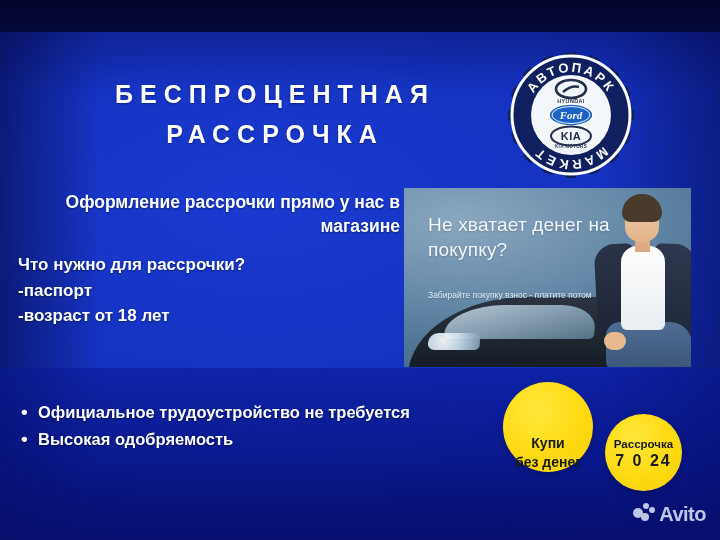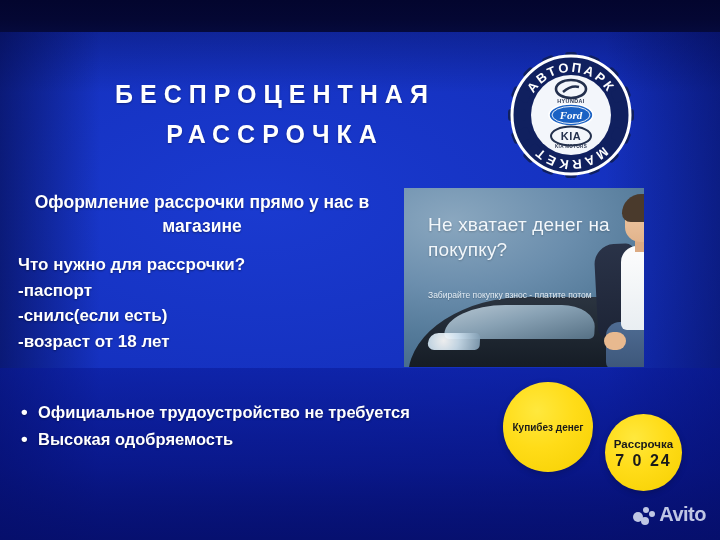--- a/index.html
+++ b/index.html
@@ -76,21 +76,21 @@
     height: 126px;
   }
   .logo svg { display: block; width: 126px; height: 126px; }
 
   
   .lead {
     position: absolute;
     left: 4px;
     top: 190px;
     width: 396px;
-    text-align: center;
+    text-align: right;
     color: #ffffff;
     font-weight: bold;
     font-size: 17.5px;
     line-height: 24px;
     text-shadow: 0 1px 2px rgba(0,0,0,0.4);
   }
   .req {
     position: absolute;
     left: 18px;
     top: 252px;
@@ -129,21 +129,21 @@
     left: 1px;
     top: -1px;
     font-size: 19px;
   }
 
   
   .photo-card {
     position: absolute;
     left: 404px;
     top: 188px;
-    width: 240px;
+    width: 287px;
     height: 179px;
     overflow: hidden;
     background: linear-gradient(160deg, #7d9bb4 0%, #5f84a0 45%, #4c7290 100%);
   }
   .photo-sky {
     position: absolute; inset: 0;
     background:
       radial-gradient(120% 90% at 20% 18%, #8aa7bf 0%, #6b8ead 42%, #547a99 72%, #44688a 100%);
   }
   .photo-head {
@@ -257,24 +257,24 @@
     border-radius: 50%;
     background: radial-gradient(circle at 38% 32%, #ffe83d 0%, #ffdc18 45%, #f5cf00 100%);
     color: #1a1a1a;
     text-align: center;
     font-weight: bold;
     box-shadow: 0 2px 6px rgba(0,0,0,0.22);
   }
   .badge-buy {
     left: 503px; top: 382px;
     width: 90px; height: 90px;
-    font-size: 10px;
+    font-size: 14px;
     line-height: 19px;
-    display: flex; flex-direction: row;
-    align-items: center; justify-content: center;
+    display: flex; flex-direction: column;
+    align-items: center; justify-content: flex-end;
   }
   .badge-inst {
     left: 605px; top: 414px;
     width: 77px; height: 77px;
     font-size: 11.5px;
     line-height: 16px;
     display: flex; flex-direction: column;
     align-items: center; justify-content: center;
   }
   .badge-inst .nums {
@@ -282,21 +282,21 @@
     letter-spacing: 2px;
     margin-top: 1px;
   }
 
   
   .avito {
     position: absolute;
     right: 14px;
     bottom: 14px;
     display: flex;
-    align-items: flex-end;
+    align-items: flex-start;
     gap: 4px;
     opacity: 0.92;
   }
   .avito-dots { position: relative; width: 22px; height: 19px; }
   .avito-dots i { position: absolute; display: block; border-radius: 50%; background: #cfd6ee; }
   .avito-dots i:nth-child(1) { left: 0;   top: 5px;  width: 10px; height: 10px; }
   .avito-dots i:nth-child(2) { left: 10px; top: 0;   width: 6px;  height: 6px; }
   .avito-dots i:nth-child(3) { left: 8px;  top: 10px; width: 8px;  height: 8px; }
   .avito-dots i:nth-child(4) { left: 16px; top: 4px;  width: 6px;  height: 6px; }
   .avito-word {
@@ -380,21 +380,20 @@
   </div>
 
   <div class="lead">
     <span>Оформление рассрочки прямо у нас</span>
     <span>в магазине</span>
   </div>
 
   <div class="req">
     <span class="q">Что нужно для рассрочки?</span>
     <span class="item">-паспорт</span>
-    <span class="item">-снилс(если есть)</span>
     <span class="item">-возраст от 18 лет</span>
   </div>
 
   <ul class="bullets">
     <li>Официальное трудоустройство не требуется</li>
     <li>Высокая одобряемость</li>
   </ul>
 
   <div class="photo-card">
     <div class="photo-sky"></div>

